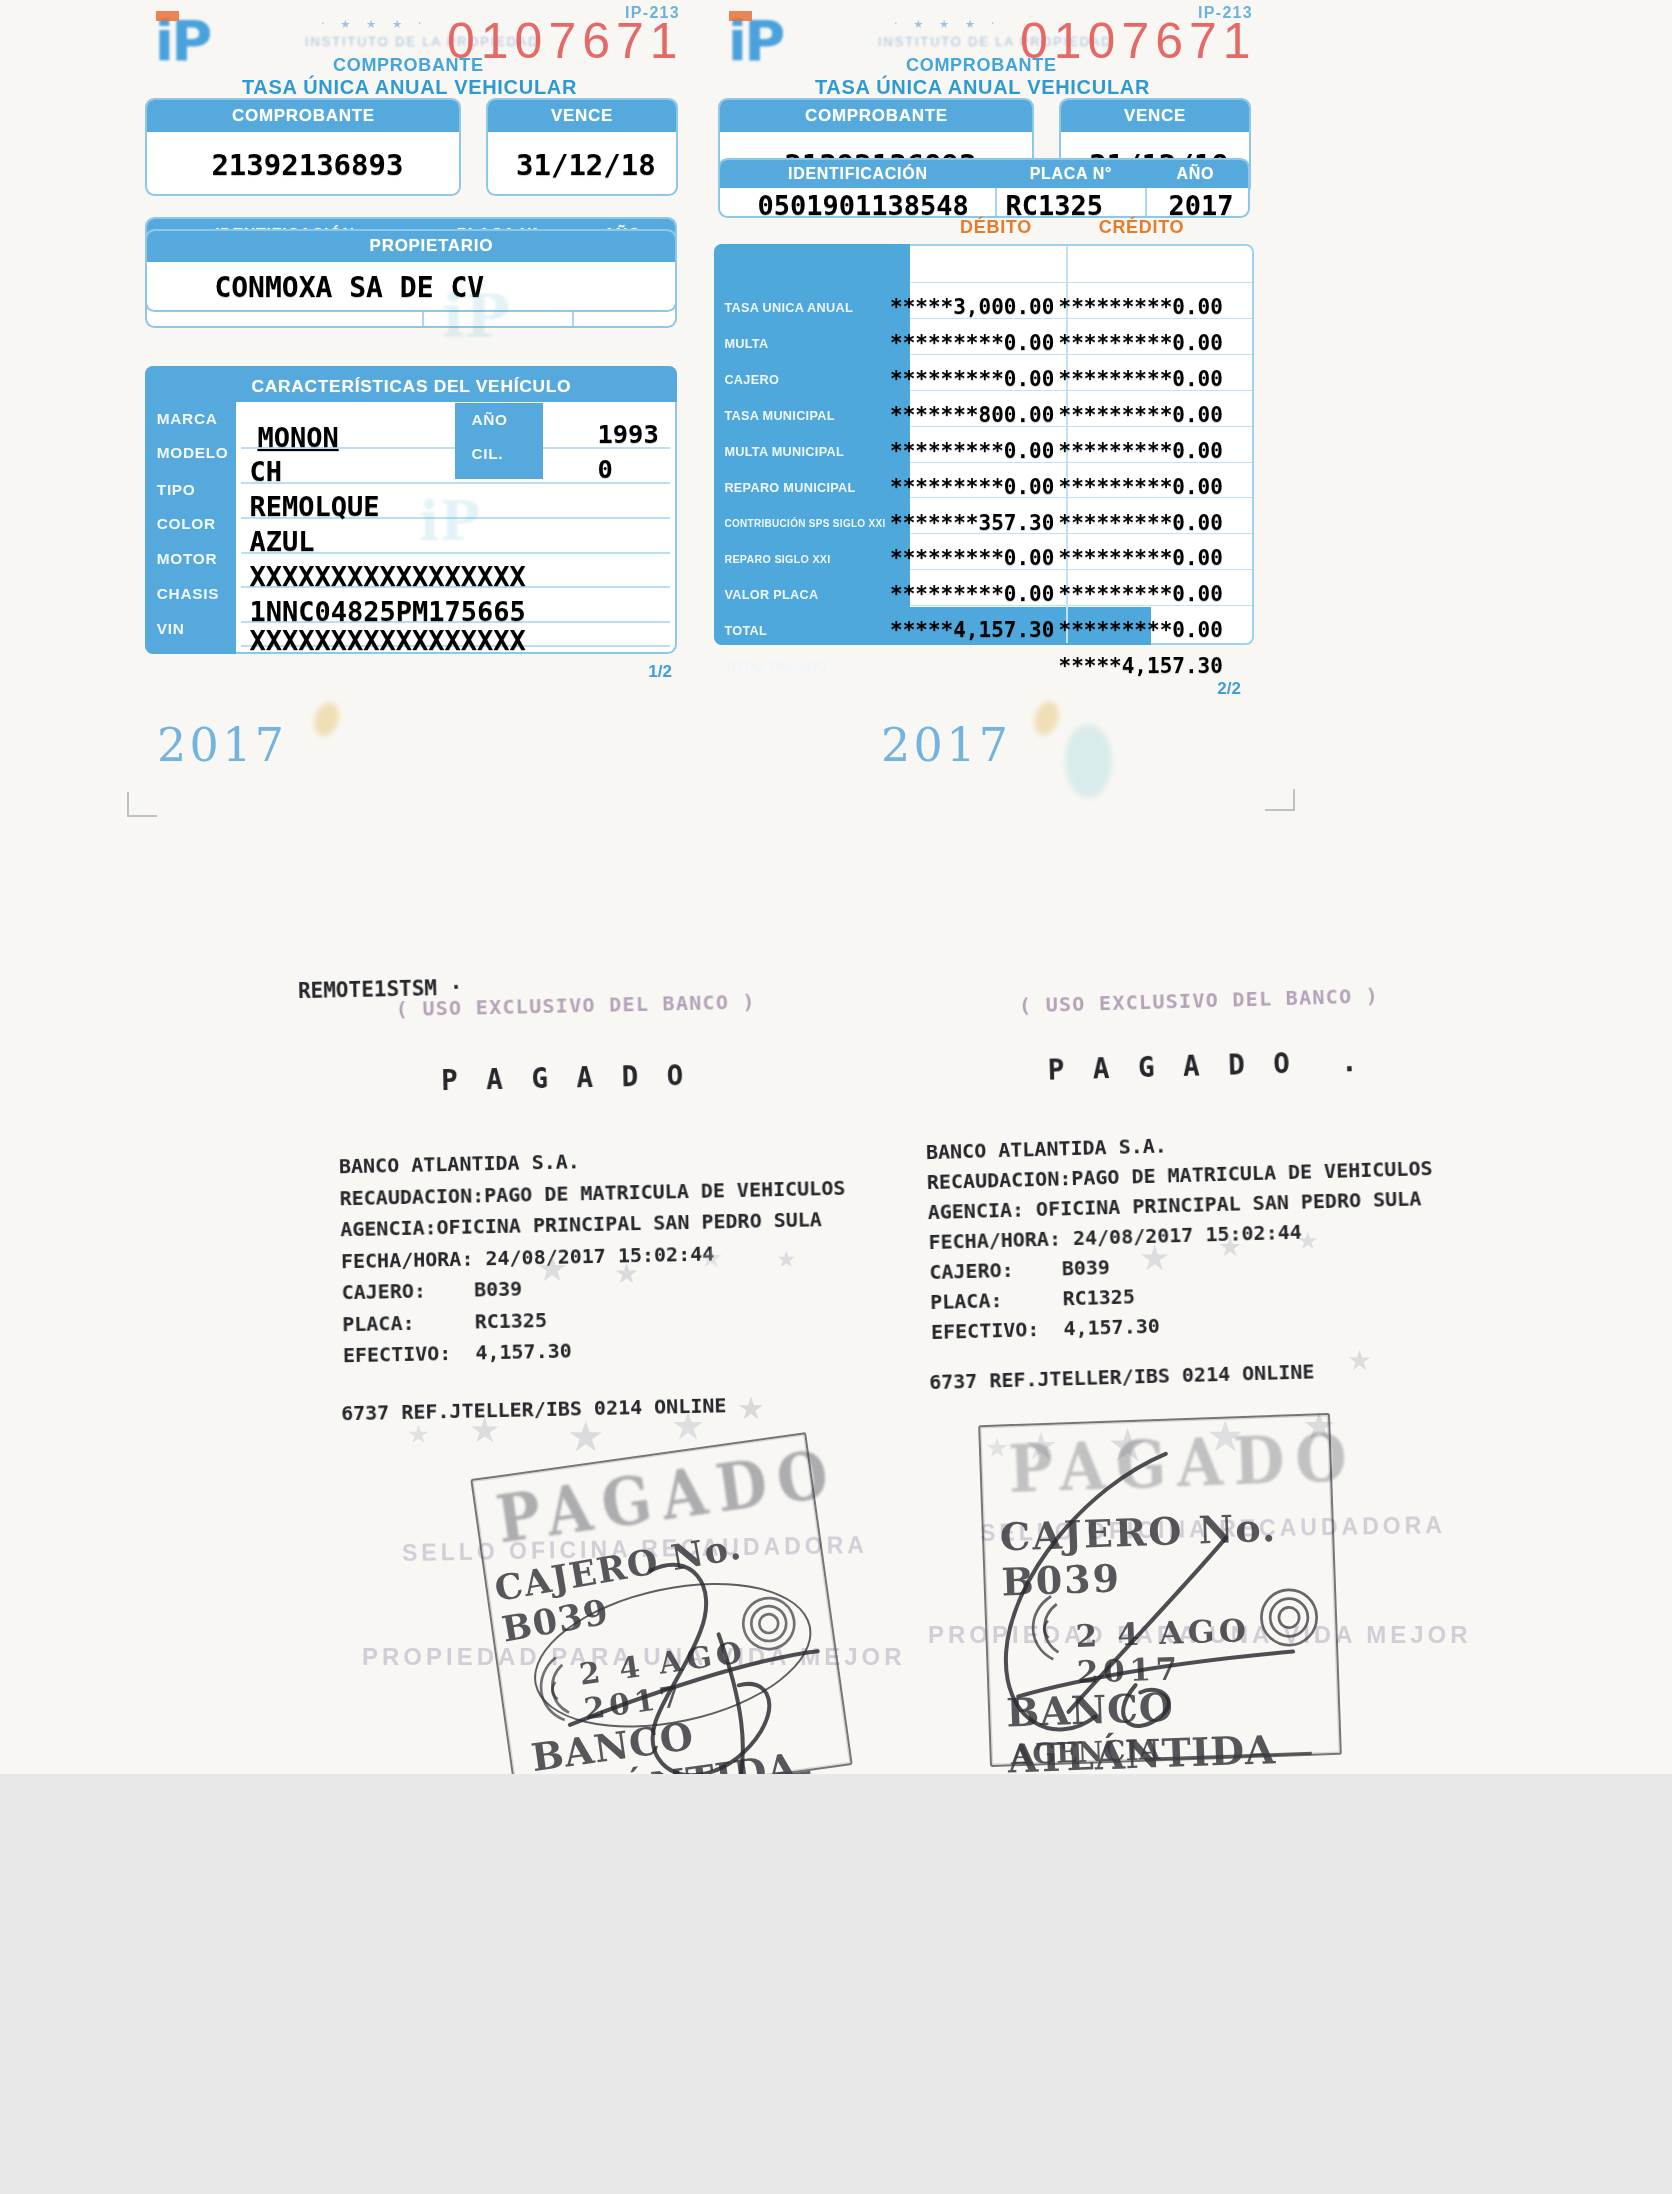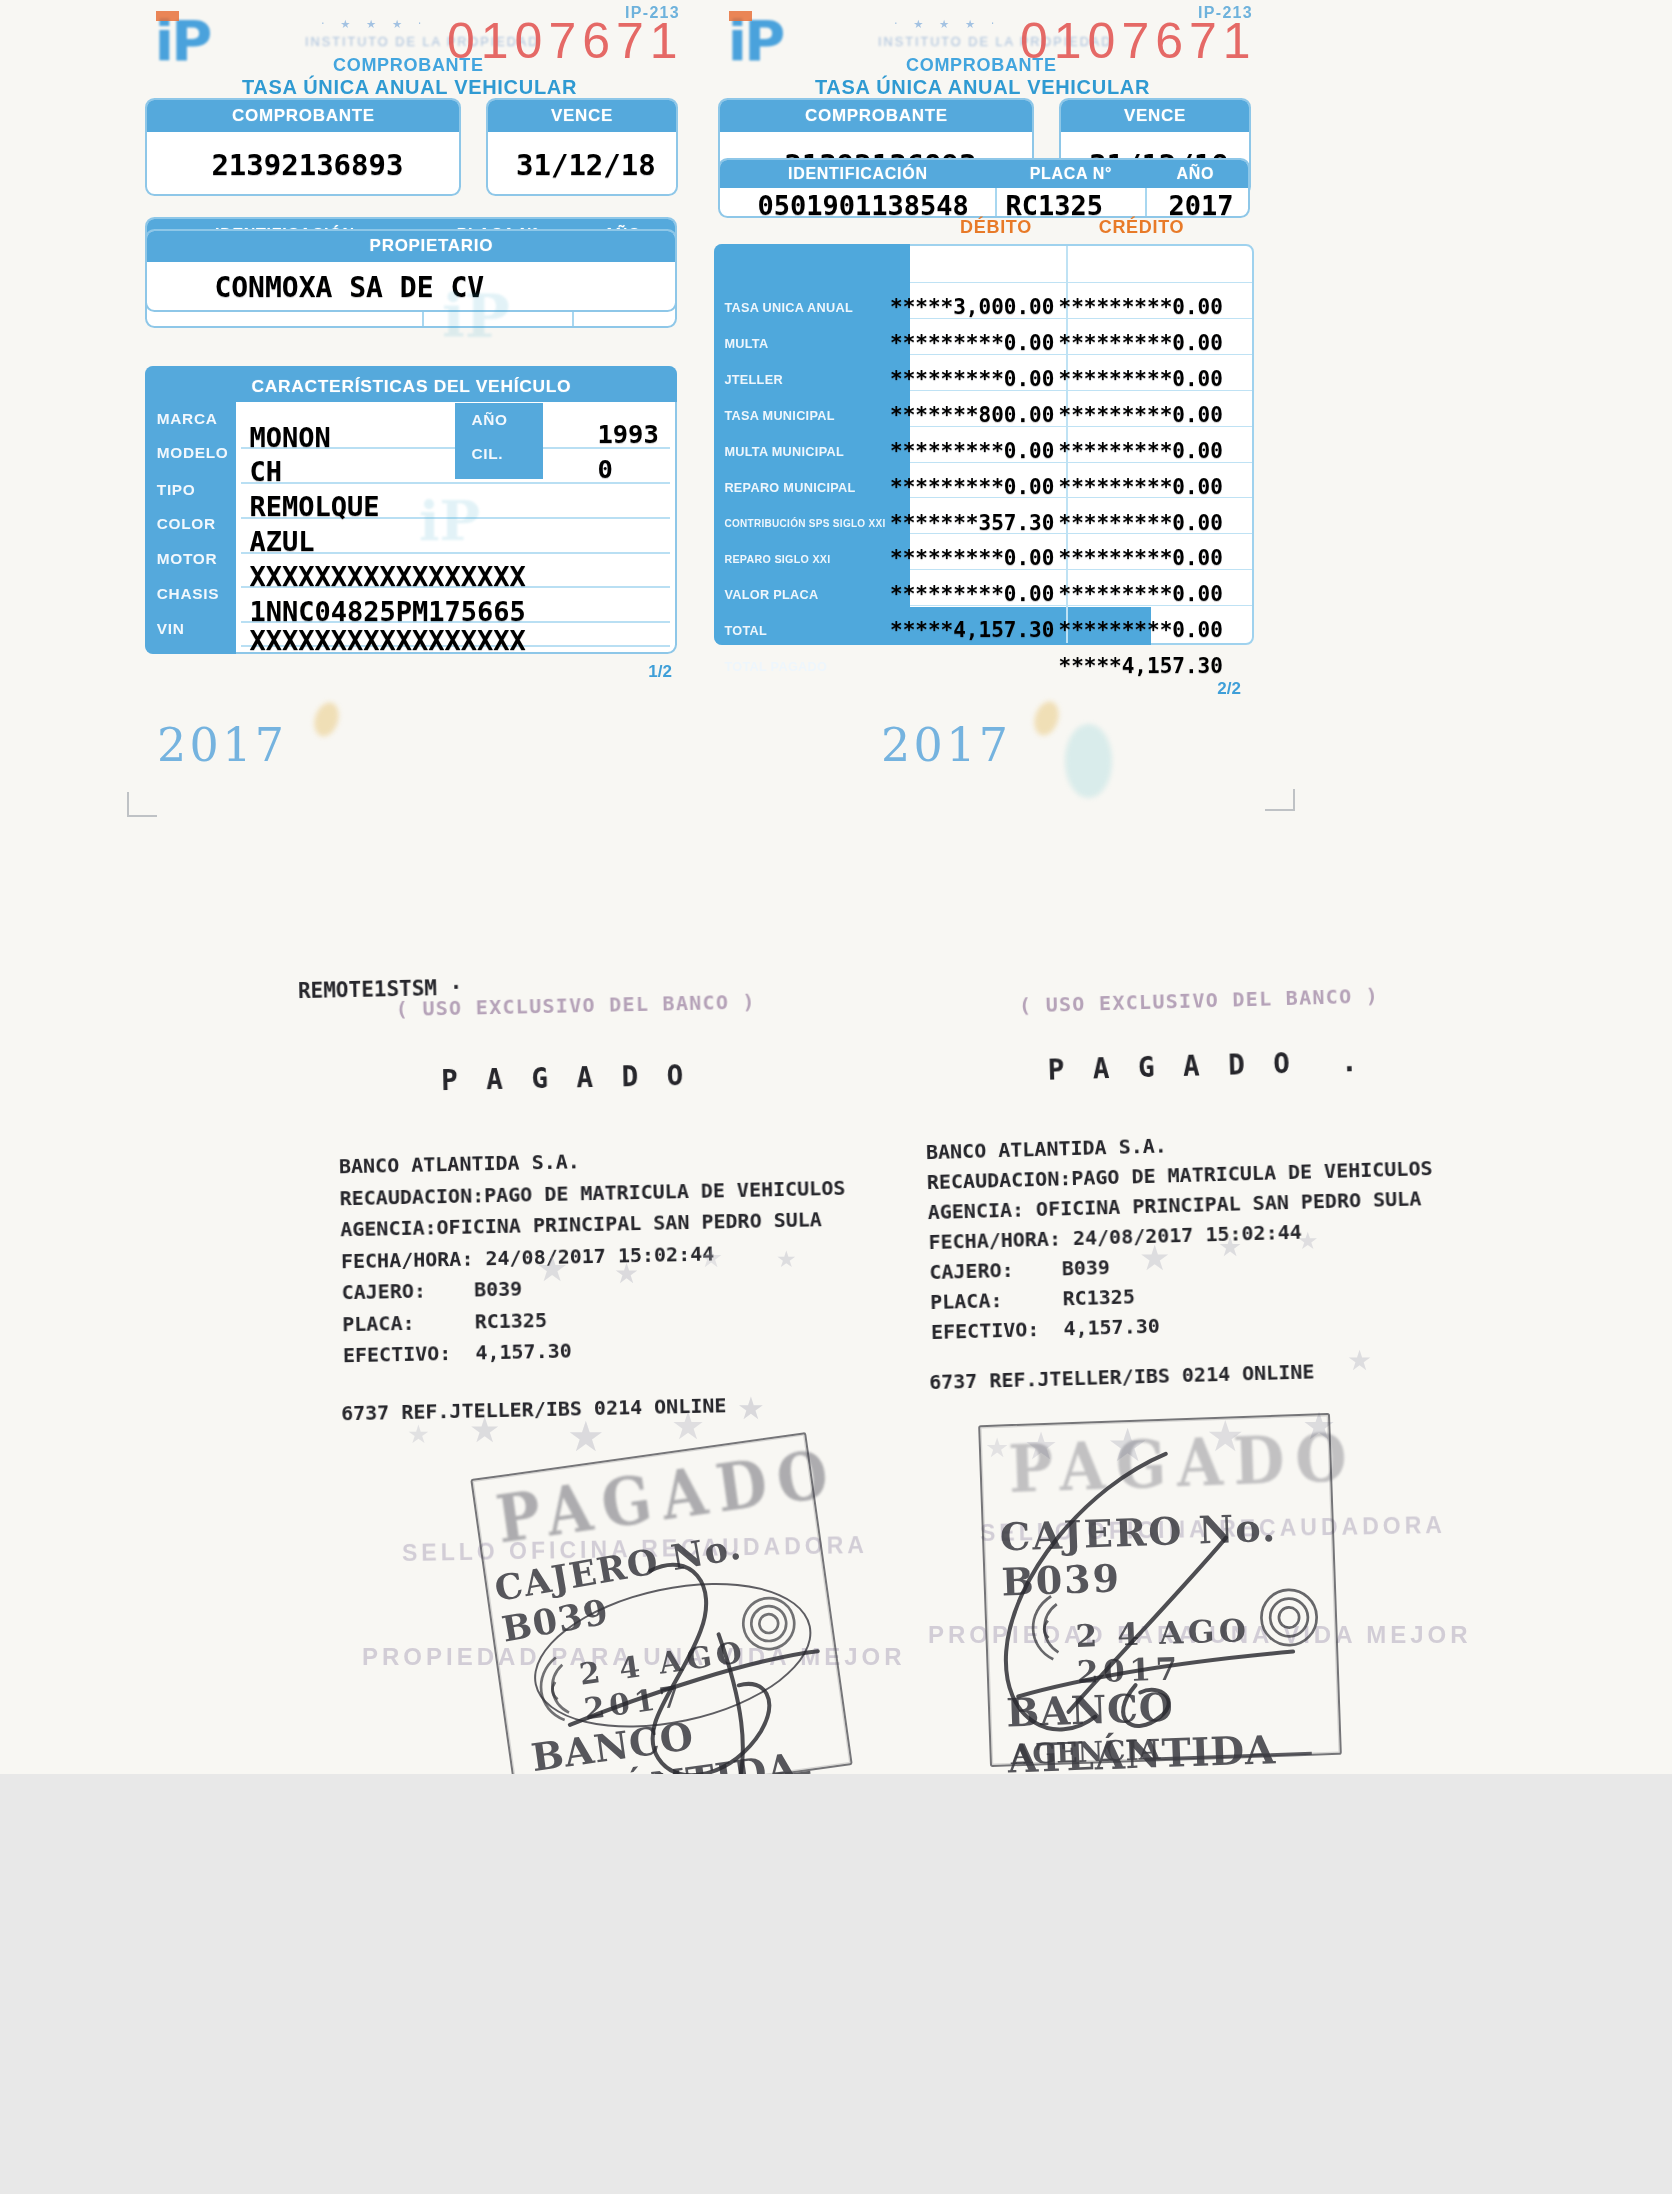--- a/index.html
+++ b/index.html
@@ -132,21 +132,21 @@
       <div class="clab2" style="left:9.4px;top:182px;">MOTOR</div>
       <div class="clab2" style="left:9.4px;top:217px;">CHASIS</div>
       <div class="clab2" style="left:9.4px;top:252px;">VIN</div>
       <div class="uline" style="left:94px;right:5.4px;top:79px;"></div>
       <div class="uline" style="left:94px;right:5.4px;top:114px;"></div>
       <div class="uline" style="left:94px;right:5.4px;top:149px;"></div>
       <div class="uline" style="left:94px;right:5.4px;top:184px;"></div>
       <div class="uline" style="left:94px;right:5.4px;top:218px;"></div>
       <div class="uline" style="left:94px;right:5.4px;top:253px;"></div>
       <div class="uline" style="left:94px;right:5.4px;top:277px;"></div>
-      <div class="dm" style="position:absolute;left:102px;top:54px;font-size:27px;">MONON</div>
+      <div class="dm" style="position:absolute;left:110px;top:54px;font-size:27px;text-decoration:underline;">MONON</div>
       <div class="dm" style="position:absolute;left:102px;top:88px;font-size:27px;">CH</div>
       <div class="dm" style="position:absolute;left:102px;top:123px;font-size:27px;">REMOLQUE</div>
       <div class="dm" style="position:absolute;left:102px;top:158px;font-size:27px;">AZUL</div>
       <div class="dm" style="position:absolute;left:102px;top:193px;font-size:27px;">XXXXXXXXXXXXXXXXX</div>
       <div class="dm" style="position:absolute;left:102px;top:228px;font-size:27px;">1NNC04825PM175665</div>
       <div class="dm" style="position:absolute;left:102px;top:257px;font-size:27px;">XXXXXXXXXXXXXXXXX</div>
       <div class="subpanel" style="left:308px;top:35px;width:88px;height:76px;">
         <div class="clab2" style="left:16px;top:8px;">AÑO</div>
         <div class="clab2" style="left:16px;top:42px;">CIL.</div>
       </div>
@@ -212,21 +212,21 @@
         <span class="clabel">TASA UNICA ANUAL</span>
         <span class="cdeb dm">*****3,000.00</span>
         <span class="ccred dm">*********0.00</span>
       </div>
       <div class="crow" style="top:36px;">
         <span class="clabel">MULTA</span>
         <span class="cdeb dm">*********0.00</span>
         <span class="ccred dm">*********0.00</span>
       </div>
       <div class="crow" style="top:72px;">
-        <span class="clabel">JTELLER</span>
+        <span class="clabel">CAJERO</span>
         <span class="cdeb dm">*********0.00</span>
         <span class="ccred dm">*********0.00</span>
       </div>
       <div class="crow" style="top:108px;">
         <span class="clabel">TASA MUNICIPAL</span>
         <span class="cdeb dm">*******800.00</span>
         <span class="ccred dm">*********0.00</span>
       </div>
       <div class="crow" style="top:144px;">
         <span class="clabel">MULTA MUNICIPAL</span>

